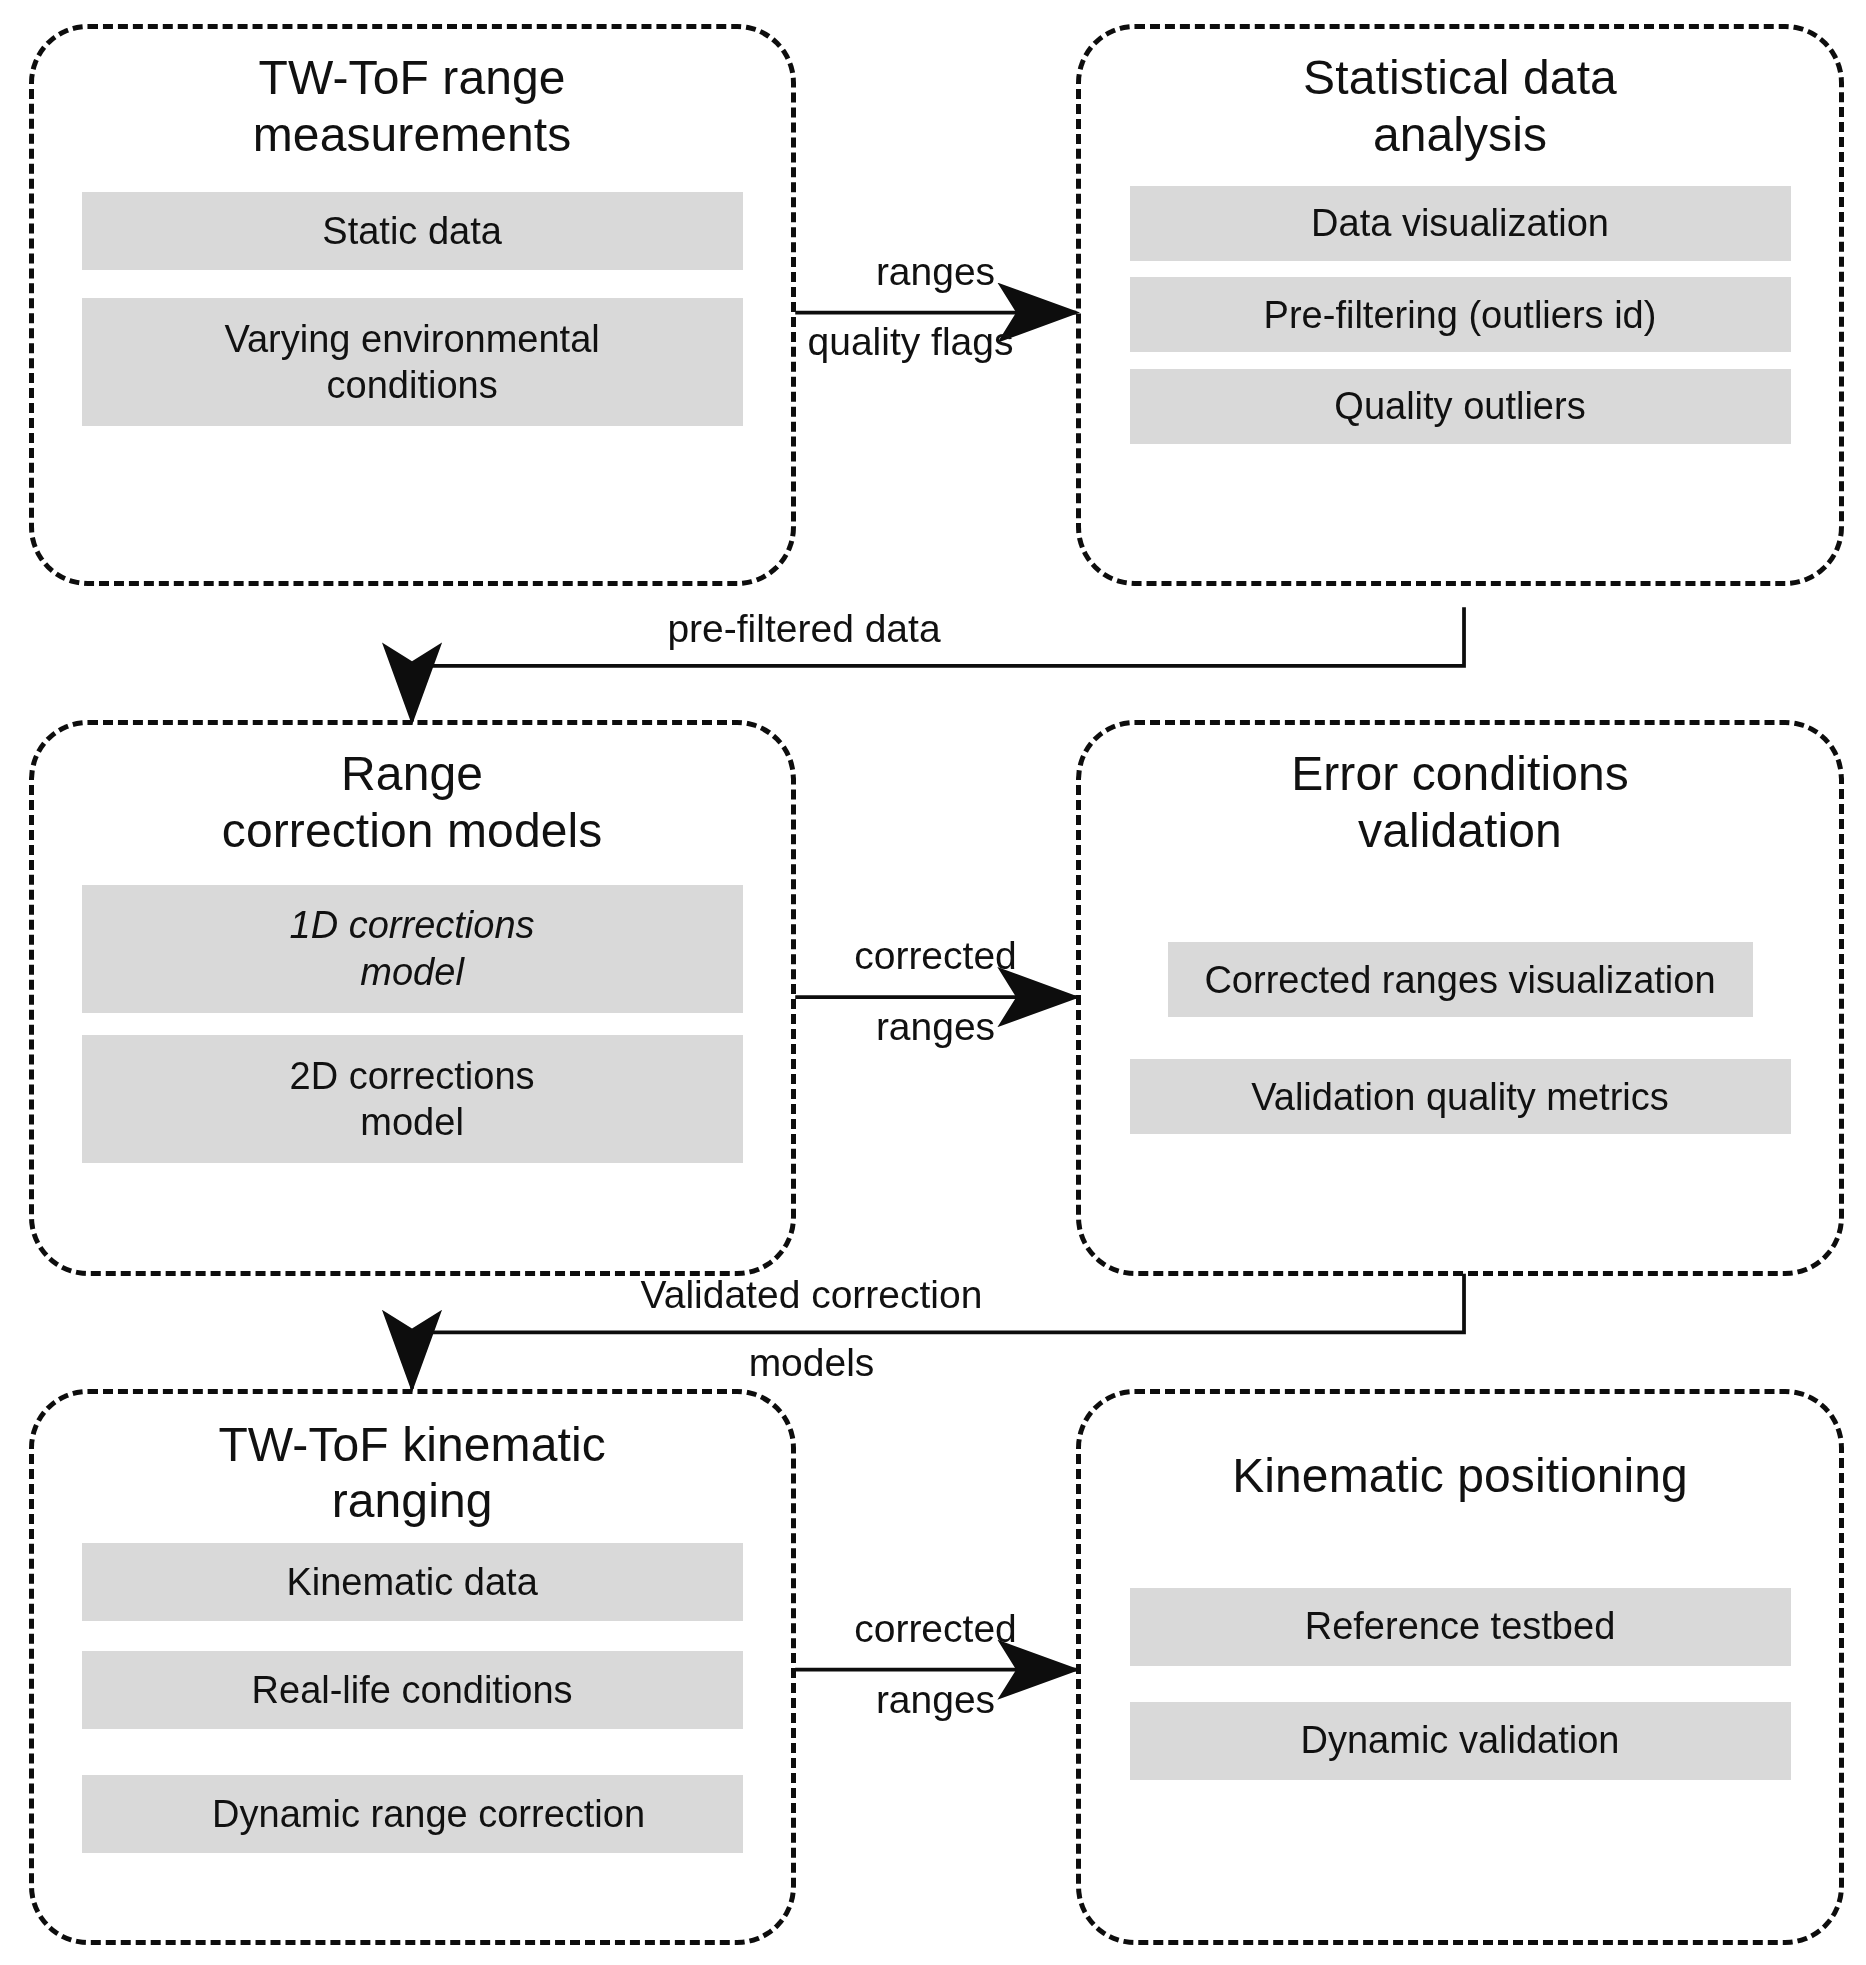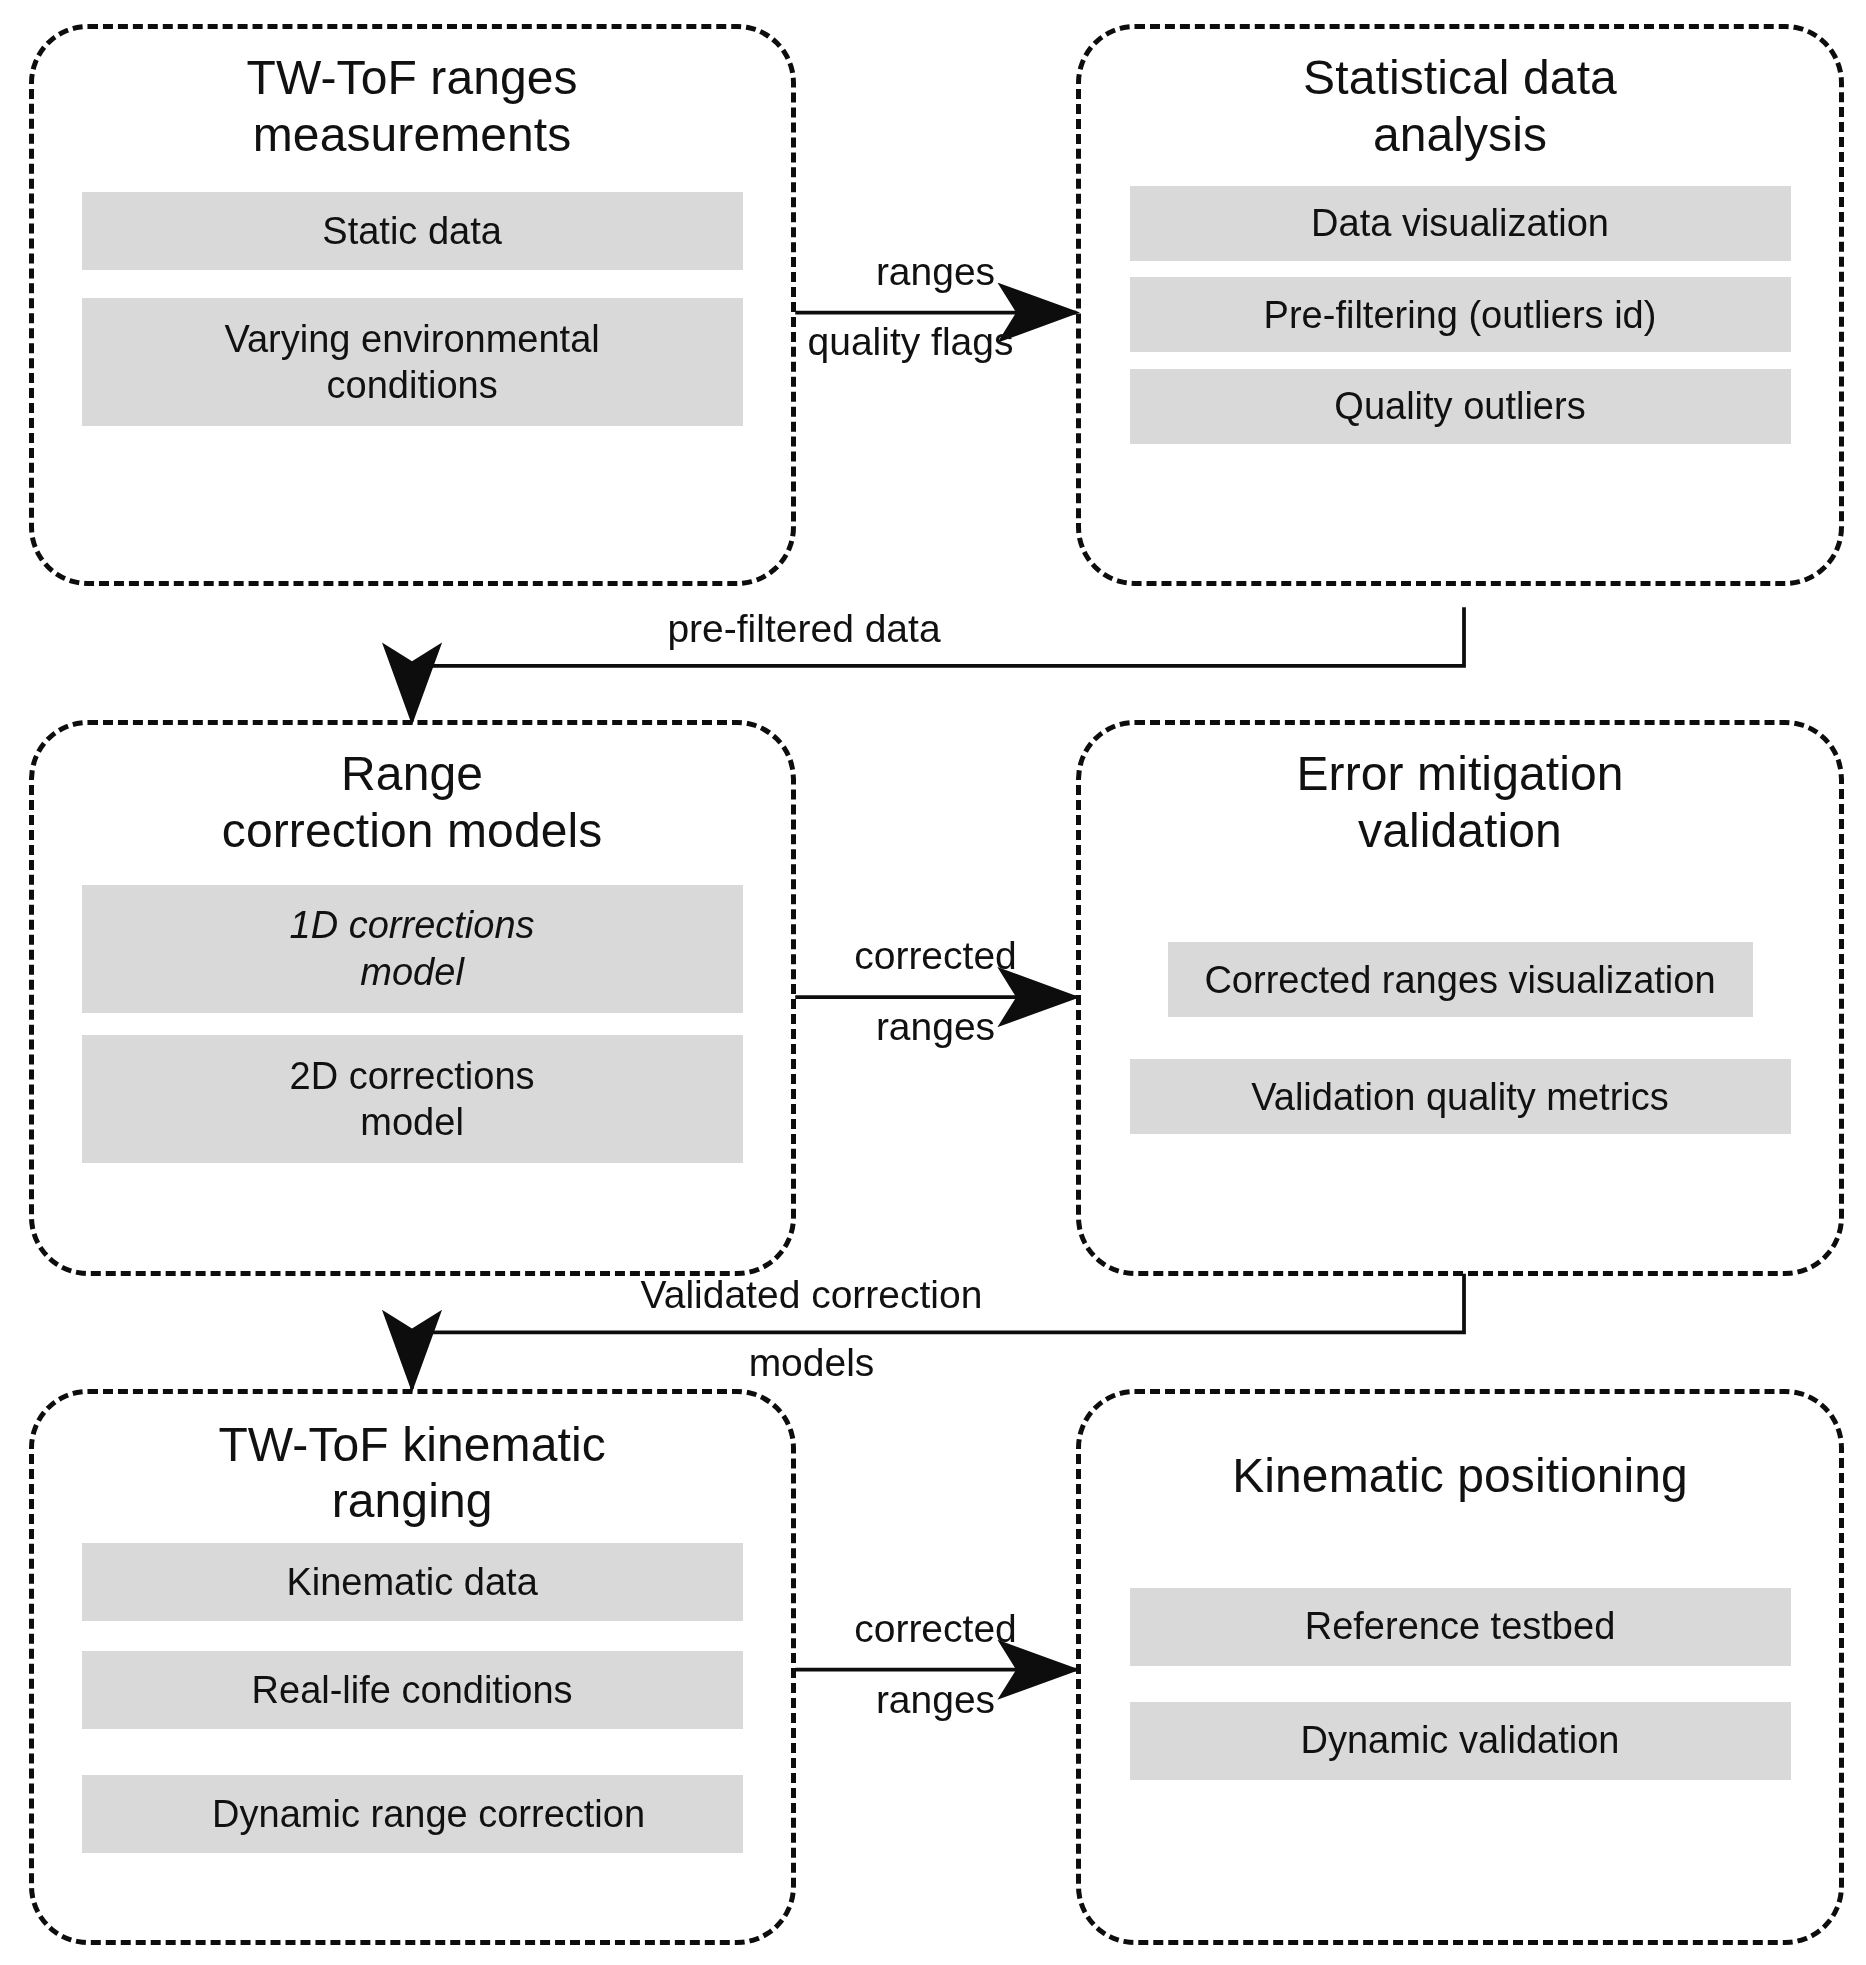--- a/index.html
+++ b/index.html
@@ -121,21 +121,21 @@
   <div class="edge-label" style="left:797px; top:933px; width:277px;">corrected</div>
   <div class="edge-label" style="left:797px; top:1004px; width:277px;">ranges</div>
 
   <div class="edge-label" style="left:511px; top:1272px; width:601px;">Validated correction</div>
   <div class="edge-label" style="left:511px; top:1340px; width:601px;">models</div>
 
   <div class="edge-label" style="left:797px; top:1606px; width:277px;">corrected</div>
   <div class="edge-label" style="left:797px; top:1677px; width:277px;">ranges</div>
 
   <div class="node" style="left:28.6px; top:24px; width:767px; height:562px; padding-top:21px;">
-    <div class="node-title">TW-ToF ranges
+    <div class="node-title">TW-ToF range
 measurements</div>
     <div class="bars">
       <div class="bar" style="width:661px; height:78px; margin-top:28.6px;">Static data</div>
       <div class="bar" style="width:661px; height:128px; margin-top:28.6px;">Varying environmental
 conditions</div>
     </div>
   </div>
 
   <div class="node" style="left:1076px; top:24px; width:768px; height:562px; padding-top:21px;">
     <div class="node-title">Statistical data
@@ -152,21 +152,21 @@
 correction models</div>
     <div class="bars">
       <div class="bar" style="width:661px; height:128px; margin-top:25.6px;font-style:italic;">1D corrections
 model</div>
       <div class="bar" style="width:661px; height:128px; margin-top:22.5px;">2D corrections
 model</div>
     </div>
   </div>
 
   <div class="node" style="left:1076px; top:720px; width:768px; height:556px; padding-top:21px;">
-    <div class="node-title">Error mitigation
+    <div class="node-title">Error conditions
 validation</div>
     <div class="bars">
       <div class="bar" style="width:585px; height:75px; margin-top:83px;">Corrected ranges visualization</div>
       <div class="bar" style="width:661px; height:75px; margin-top:42px;">Validation quality metrics</div>
     </div>
   </div>
 
   <div class="node" style="left:28.6px; top:1389px; width:767px; height:556px; padding-top:22.5px;">
     <div class="node-title">TW-ToF kinematic
 ranging</div>

